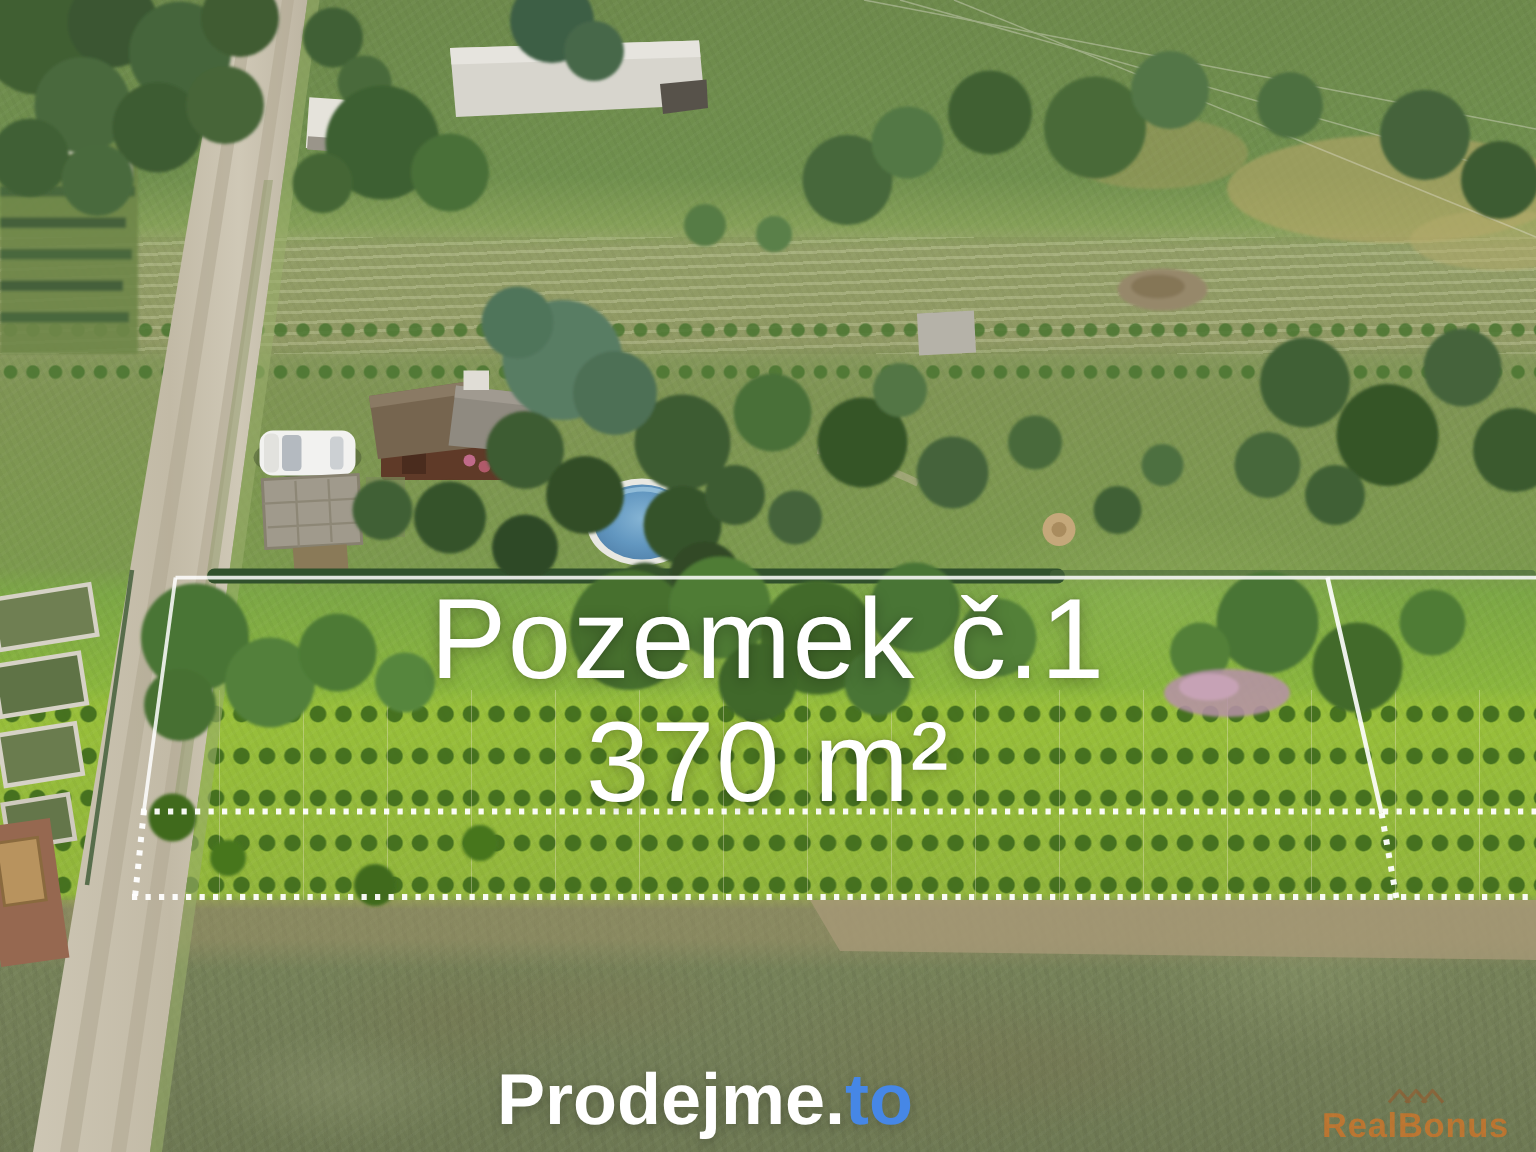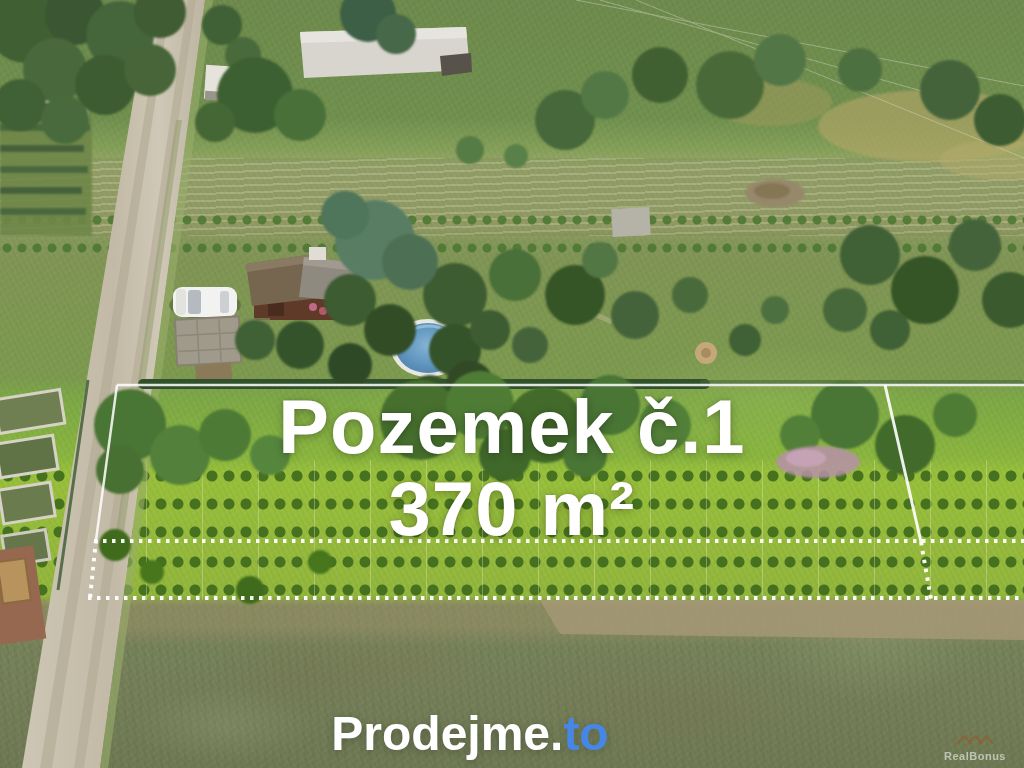--- a/index.html
+++ b/index.html
@@ -41,29 +41,29 @@
   }
   
   .vrow{position:absolute;height:16px;left:0;width:1024px;
     background-image:radial-gradient(circle at 8px 8px,#3f6b1d 0 5px,rgba(63,107,29,0) 6px);
     background-size:17px 16px;background-repeat:repeat-x;opacity:.92;}
   .vrow.small{height:13px;background-image:radial-gradient(circle at 7px 6px,#4a7530 0 4px,rgba(74,117,48,0) 5px);background-size:15px 13px;opacity:.85;}
   .posts{position:absolute;left:90px;top:460px;width:934px;height:140px;
     background:repeating-linear-gradient(90deg,rgba(232,226,198,.38) 0 1px,transparent 1px 56px);}
   
   .overlay-text{position:absolute;left:0;top:386px;width:1024px;text-align:center;z-index:30;
-    color:#fff;font-weight:bold;line-height:82px;font-size:76px;letter-spacing:1px;
+    color:#fff;font-weight:normal;line-height:82px;font-size:76px;letter-spacing:1px;
     text-shadow:0 2px 10px rgba(0,0,0,.28),0 0 2px rgba(0,0,0,.18);}
   .logo{position:absolute;left:0;top:706px;width:940px;text-align:center;z-index:30;
     font-size:48px;font-weight:bold;letter-spacing:0px;
     text-shadow:0 2px 8px rgba(0,0,0,.25);}
   .logo .white{color:#ffffff;}
   .logo .blue{color:#4687e6;text-shadow:0 2px 8px rgba(0,0,0,.18);}
   .watermark{position:absolute;right:18px;bottom:4px;z-index:30;text-align:center;opacity:.55;}
-  .watermark .wm-text{color:#ffffff;font-size:11px;font-weight:bold;letter-spacing:.5px;margin-top:19px;}
+  .watermark .wm-text{color:#f97316;font-size:23px;font-weight:bold;letter-spacing:.5px;margin-top:19px;}
   svg{position:absolute;left:0;top:0;}
 </style>
 </head>
 <body>
 
 <div class="canvas">
 
   <div class="layer base"></div>
   <div class="mow-band"></div>
 

